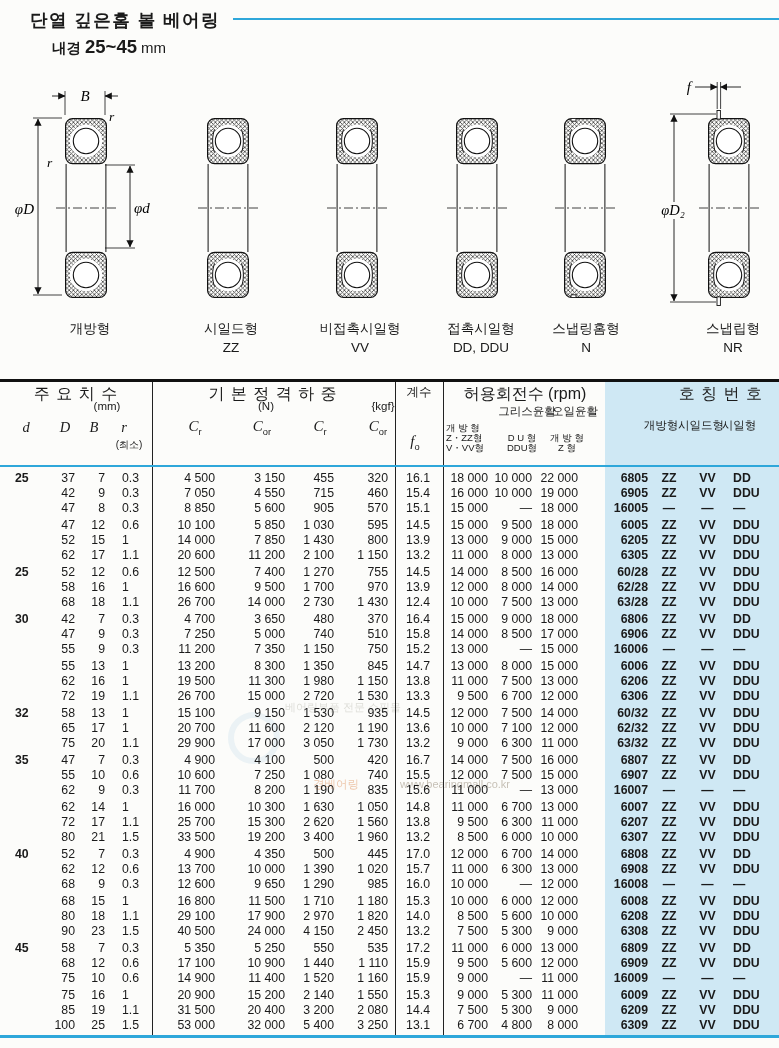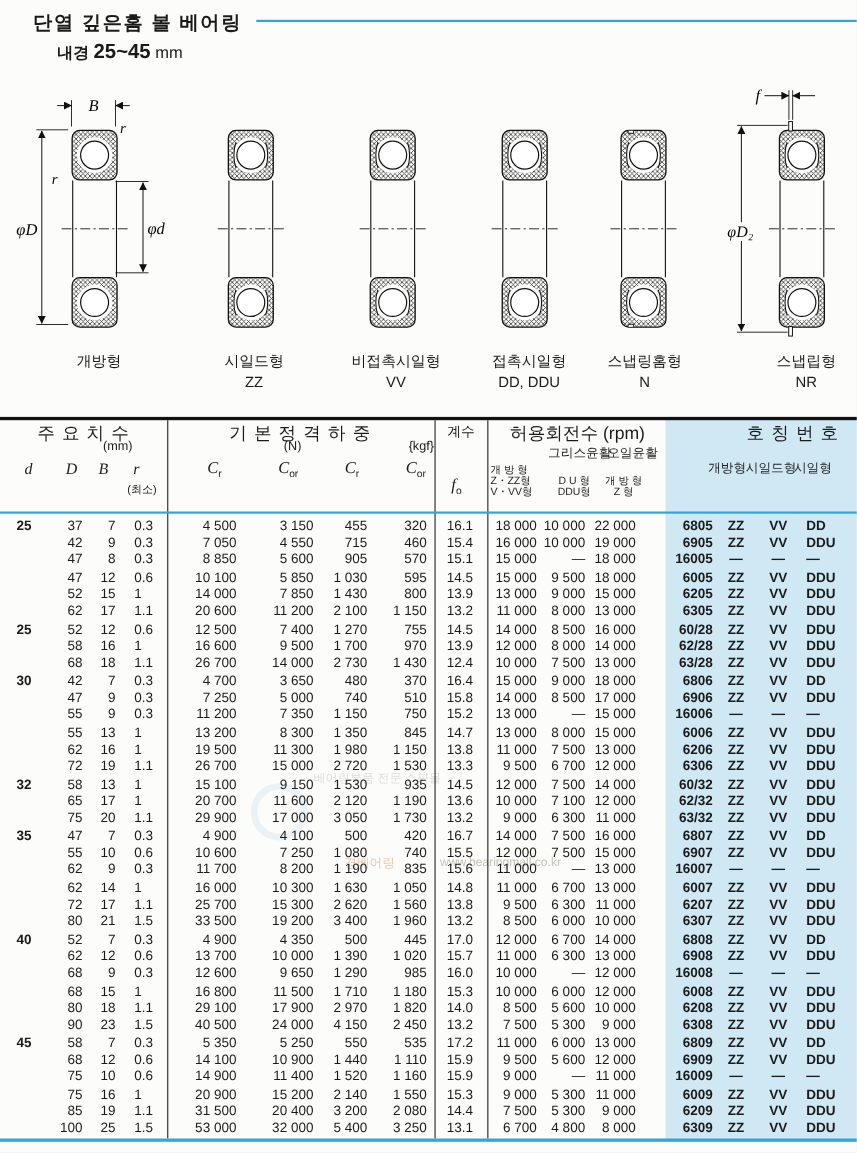--- a/index.html
+++ b/index.html
@@ -825,21 +825,21 @@
             <span class="c-no">6809</span>
             <span class="c-zz">ZZ</span>
             <span class="c-vv">VV</span>
             <span class="c-seal">DD</span>
           </div>
           <div class="trow">
             <span class="c-d"></span>
             <span class="c-D">68</span>
             <span class="c-B">12</span>
             <span class="c-r">0.6</span>
-            <span class="c-crn">14 100</span>
+            <span class="c-crn">17 100</span>
             <span class="c-corn">10 900</span>
             <span class="c-crk">1 440</span>
             <span class="c-cork">1 110</span>
             <span class="c-fo">15.9</span>
             <span class="c-go">9 500</span>
             <span class="c-gdu">5 600</span>
             <span class="c-oo">12 000</span>
             <span class="c-no">6909</span>
             <span class="c-zz">ZZ</span>
             <span class="c-vv">VV</span>

